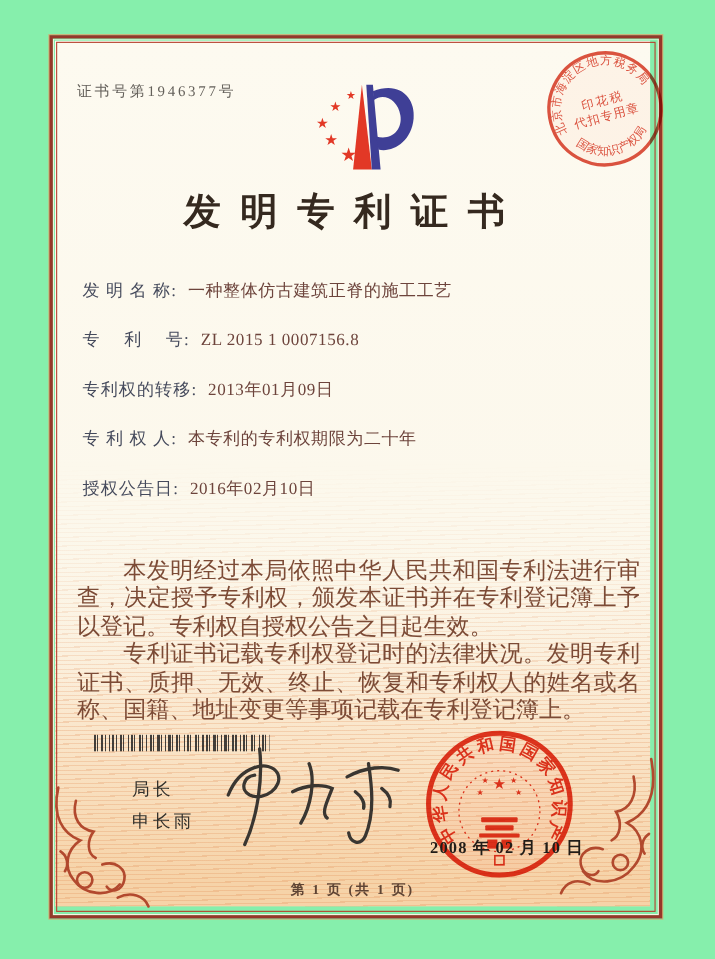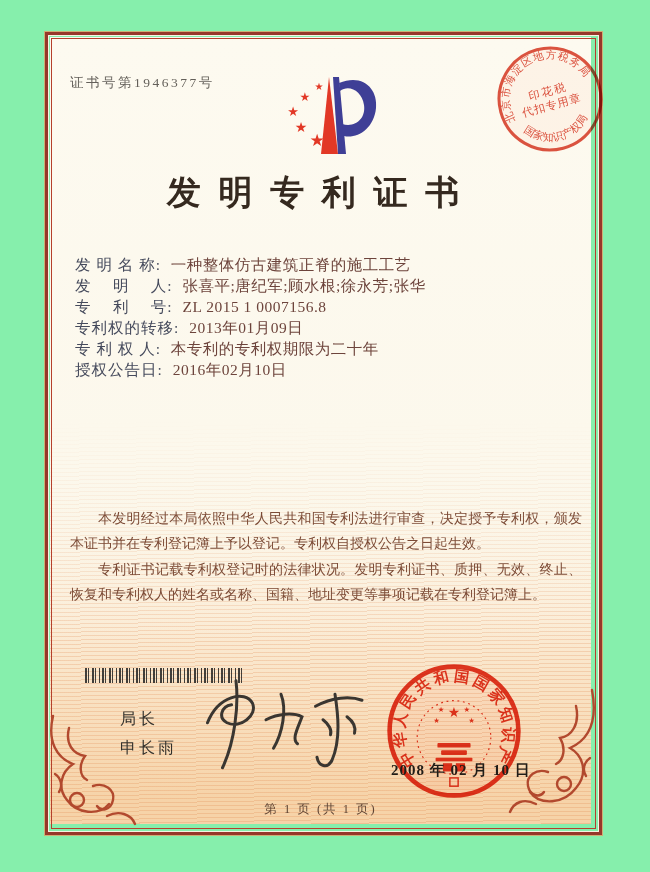--- a/index.html
+++ b/index.html
@@ -40,28 +40,28 @@
     position:absolute;left:70px;top:74px;
     font-size:13.5px;letter-spacing:2.5px;color:#64605a;
   }
   .title{
     position:absolute;left:45px;top:170px;width:536px;
     text-align:center;font-size:34px;font-weight:bold;
     letter-spacing:0.52em;text-indent:0.52em;color:#35291f;
   }
   .fields{
     position:absolute;left:75px;top:254px;width:470px;
-    display:flex;flex-direction:column;
+    display:flex;flex-direction:column;gap:24px;
   }
   .field-row{font-size:15.5px;line-height:21px;white-space:nowrap;}
   .field-label{color:#454a5c;letter-spacing:1px;}
   .field-value{color:#6d443c;margin-left:6px;letter-spacing:0.5px;}
   .body-text{
     position:absolute;left:70px;top:506px;width:512px;
-    font-size:14px;line-height:25.4px;color:#7c4b36;
+    font-size:21px;line-height:25.4px;color:#7c4b36;
     text-align:justify;
   }
   .body-text p{margin:0;text-indent:2em;}
   
   .barcode{
     position:absolute;left:85px;top:668px;width:160px;height:15px;
     background:repeating-linear-gradient(90deg,
       #222 0px,#222 2px,transparent 2px,transparent 3px,
       #222 3px,#222 4px,transparent 4px,transparent 7px,
       #222 7px,#222 9px,transparent 9px,transparent 10px,
@@ -80,21 +80,21 @@
   
   .seal-svg{position:absolute;left:385px;top:662px;mix-blend-mode:multiply;}
   .seal-date{
     position:absolute;left:391px;top:761px;
     font-size:15px;color:#211d18;letter-spacing:1px;font-weight:bold;
   }
   .tax-stamp-svg{position:absolute;left:494px;top:43px;mix-blend-mode:multiply;opacity:.9;}
   .logo-svg{position:absolute;left:281px;top:70px;}
   .footer-page{
     position:absolute;left:45px;top:801px;width:551px;text-align:center;
-    font-size:12.5px;color:#5f4434;letter-spacing:2px;
+    font-size:12.5px;color:#5f4434;letter-spacing:2px;font-weight:bold;
   }
   .flourish{position:absolute;}
   .fl-bl{left:47px;top:712px;}
   .fl-br{left:506px;top:688px;}
 </style>
 </head>
 <body>
 
 <div class="page">
 
@@ -136,24 +136,20 @@
       <text x="55" y="65" font-size="11" text-anchor="middle" letter-spacing="1">代扣专用章</text>
     </g>
   </svg>
 
   <div class="title">发明专利证书</div>
 
   <div class="fields">
     <div class="field-row">
       <span class="field-label">发 明 名 称:</span>
       <span class="field-value">一种整体仿古建筑正脊的施工工艺</span>
-    </div>
-    <div class="field-row">
-      <span class="field-label">发　 明　 人:</span>
-      <span class="field-value">张喜平;唐纪军;顾水根;徐永芳;张华</span>
     </div>
     <div class="field-row">
       <span class="field-label">专　 利　 号:</span>
       <span class="field-value">ZL 2015 1 0007156.8</span>
     </div>
     <div class="field-row">
       <span class="field-label">专利权的转移:</span>
       <span class="field-value">2013年01月09日</span>
     </div>
     <div class="field-row">

